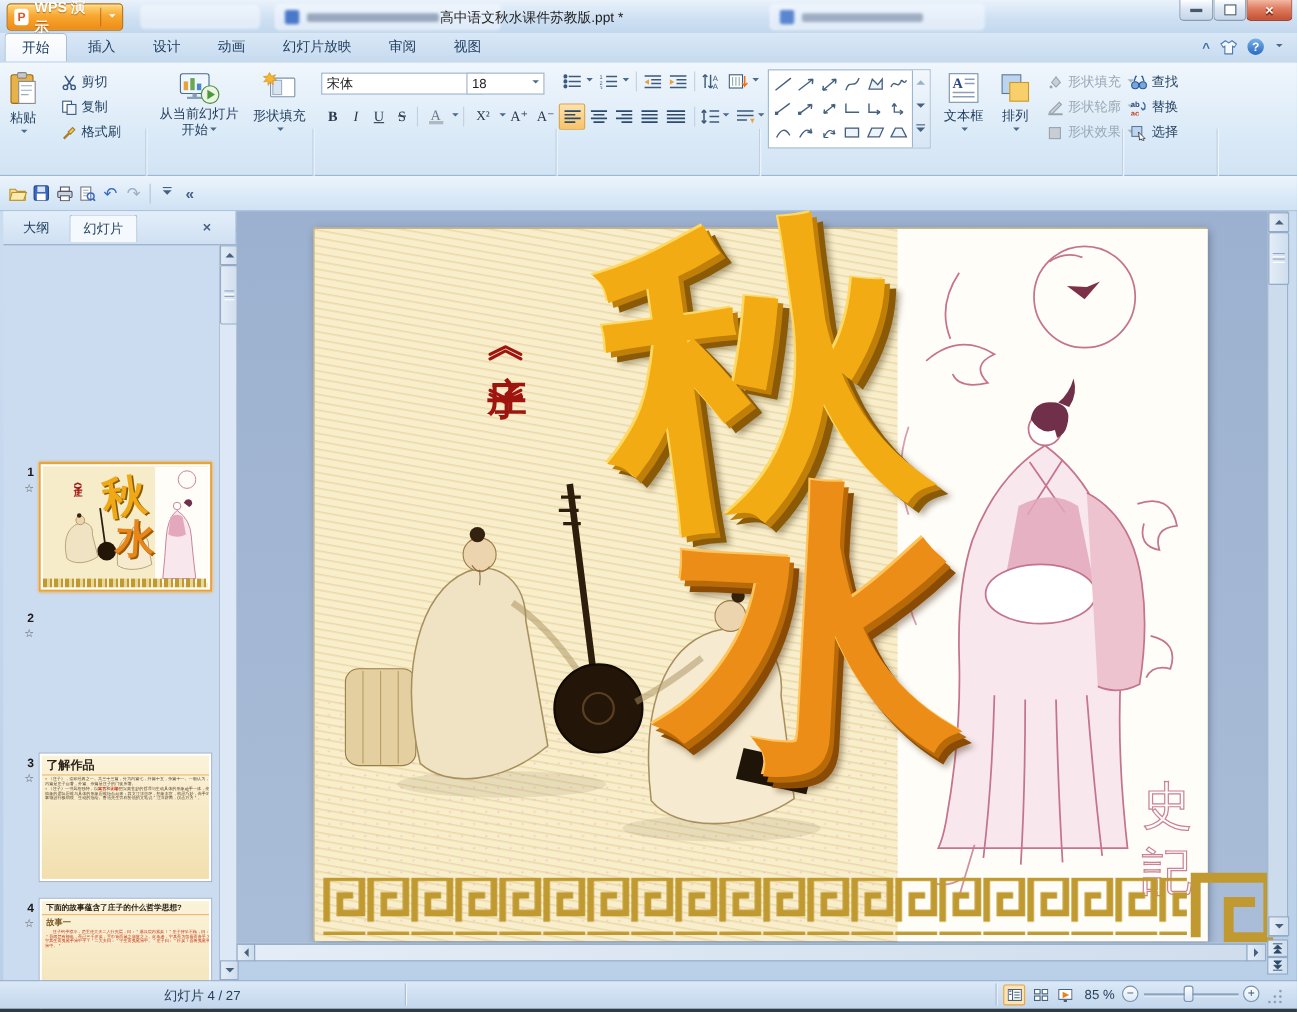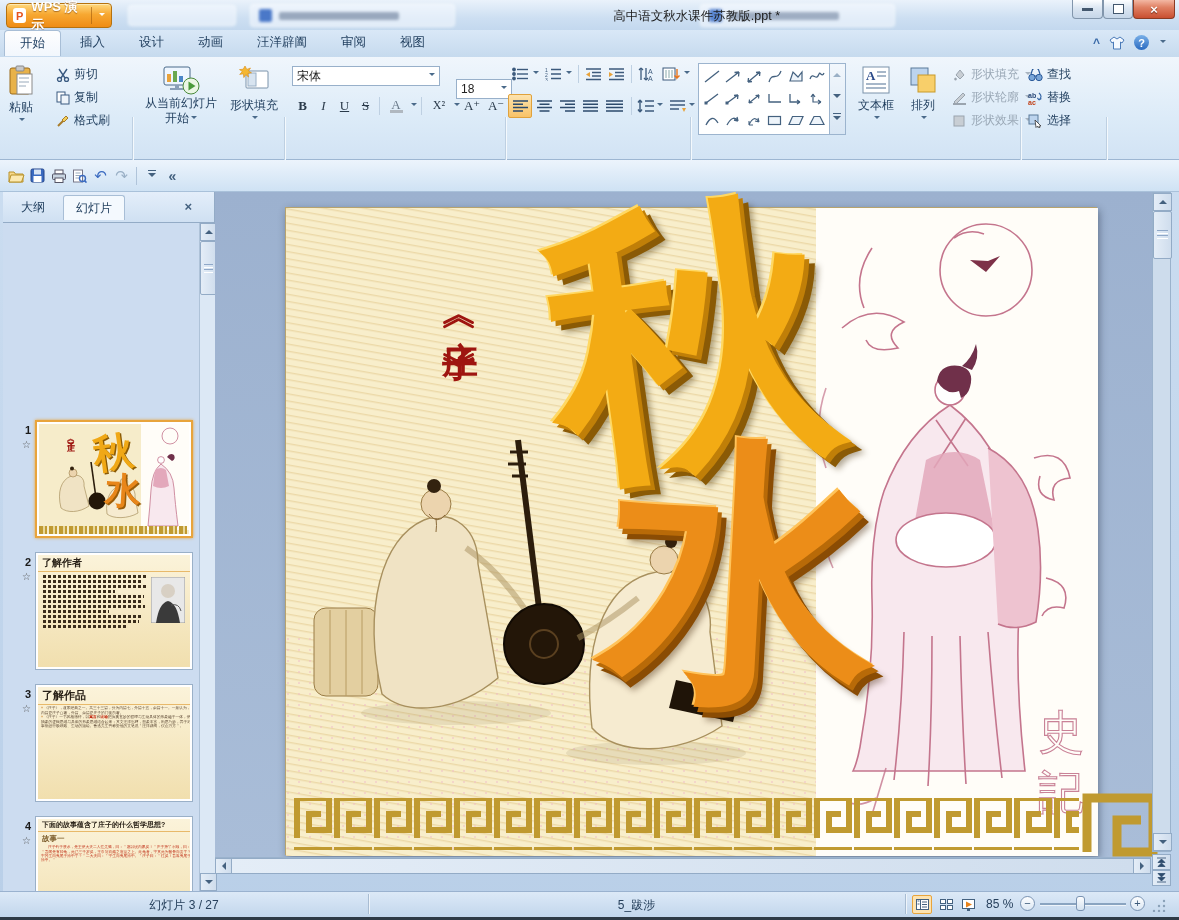--- a/index.html
+++ b/index.html
@@ -99,39 +99,39 @@
 
     <div class="a ghost" style="left:128px;top:5px;width:108px;height:21px;"></div>
     <div class="a ghost" style="left:250px;top:4px;width:205px;height:23px;">
       <span style="position:absolute;left:8px;top:4px;width:13px;height:13px;background:#4a78c8;border-radius:2px;"></span>
       <span style="position:absolute;left:28px;top:7px;width:120px;height:8px;background:rgba(90,110,140,.55);border-radius:2px;"></span>
     </div>
     <div class="a ghost" style="left:700px;top:4px;width:195px;height:23px;">
       <span style="position:absolute;left:8px;top:4px;width:13px;height:13px;background:#5a86d0;border-radius:2px;"></span>
       <span style="position:absolute;left:28px;top:7px;width:110px;height:8px;background:rgba(90,110,140,.5);border-radius:2px;"></span>
     </div>
-    <div class="a wtitle" style="left:400px;top:8px;width:380px;text-align:right;">高中语文秋水课件苏教版.ppt *</div>
+    <div class="a wtitle" style="left:400px;top:8px;width:380px;text-align:left;">高中语文秋水课件苏教版.ppt *</div>
 
     <div class="a winbtn ctr" style="left:1072px;top:0;width:31px;">
       <span style="width:11px;height:3px;background:#44586e;"></span>
     </div>
     <div class="a winbtn ctr" style="left:1103px;top:0;width:30px;">
       <span style="width:9px;height:8px;border:1.5px solid #44586e;background:#fff;"></span>
     </div>
     <div class="a winbtn close ctr" style="left:1133px;top:0;width:42px;color:#fff;font-weight:bold;font-size:13px;text-shadow:0 1px 1px #6a2210;">
       <span>×</span>
     </div>
   </div>
 
   <div class="a menubar">
     <div class="mtab active">开始</div>
     <div class="mtab">插入</div>
     <div class="mtab">设计</div>
     <div class="mtab">动画</div>
-    <div class="mtab">汪洋辟阖</div>
+    <div class="mtab">幻灯片放映</div>
     <div class="mtab">审阅</div>
     <div class="mtab">视图</div>
     <div class="a" style="left:1093px;top:5px;width:80px;display:flex;gap:9px;align-items:center;color:#3a6aa8;">
       <span style="font-weight:bold;font-size:12px;">^</span>
       <svg width="16" height="14" viewBox="0 0 16 14">
           <path d="M5 1 L8 3 L11 1 L15 4 L13 7 L11.5 6 L11.5 13 L4.5 13 L4.5 6 L3 7 L1 4 Z" fill="#f4f9ff" stroke="#4a7ab8" stroke-width="1"></path>
         </svg>
       <span style="width:15px;height:15px;border-radius:50%;background:linear-gradient(180deg,#7ab0e8,#2a6ac0);color:#fff;font-size:11px;font-weight:bold;display:flex;align-items:center;justify-content:center;">?</span>
       <span class="dd"></span>
     </div>
@@ -196,21 +196,21 @@
       <span class="lbl">形状填充</span>
       <span class="dd"></span>
     </div>
     <div class="a glabel" style="left:134px;width:148px;">幻灯片</div>
     <div class="a gsep" style="left:284px;"></div>
 
     <div class="a combo" style="left:292px;top:9px;width:148px;">
       <span>宋体</span>
         <span class="dd"></span>
     </div>
-    <div class="a combo" style="left:456px;top:9px;width:56px;margin-top:13px;">
+    <div class="a combo" style="left:424px;top:9px;width:71px;">
       <span>18</span>
         <span class="dd"></span>
     </div>
     <div class="a" style="left:292px;top:38px;display:flex;align-items:center;">
       <span class="fbtn" style="font-weight:bold;">B</span>
       <span class="fbtn" style="font-style:italic;">I</span>
       <span class="fbtn" style="text-decoration:underline;">U</span>
       <span class="fbtn" style="text-decoration:line-through;">S</span>
       <span style="width:1px;height:18px;background:#bed0e2;margin:0 3px;"></span>
       <span class="fbtn" style="width:26px;flex-direction:column;display:flex;line-height:11px;">
@@ -710,44 +710,20 @@
         </svg>
         <div class="minichar" style="left:54px;top:8px;font-size:40px;color:#f0a816;text-shadow:1.5px 1.5px 0 #8a5a06;transform:rotate(-8deg);">秋</div>
         <div class="minichar" style="left:66px;top:48px;font-size:36px;color:#e8861a;text-shadow:1.5px 1.5px 0 #9a5c08;transform:rotate(3deg);">水</div>
         <div style="position:absolute;left:26px;top:12px;writing-mode:vertical-rl;text-orientation:mixed;font-size:8px;font-weight:bold;color:#9e1510;font-family:'DejaVu Serif',serif;height:44px;">《庄子》</div>
         <div style="position:absolute;left:0;bottom:0;width:100%;height:8px;background:repeating-linear-gradient(90deg,#c09a30 0 4px,#e8d79a 4px 6px,#c09a30 6px 8px,rgba(0,0,0,0) 8px 10px);"></div>
       </div>
     </div>
 
     <div class="a tnum" style="left:6px;top:364px;">2</div>
     <div class="a tstar" style="left:6px;top:379px;">☆</div>
-    <div class="a thumbwrap" style="left:32px;top:360px;">
-      <div class="mini" style="background:linear-gradient(180deg,#fbf3da,#f1dfae);">
-        <div class="mtitle" style="font-size:10px;">了解作者</div>
-        <div style="position:absolute;left:2px;top:18px;width:110px;">
-          <div class="nz" style="width:104px;"></div>
-            <div class="nz" style="width:100px;"></div>
-          <div class="nz" style="width:103px;"></div>
-            <div class="nz" style="width:72px;"></div>
-          <div class="nz" style="width:101px;"></div>
-            <div class="nz" style="width:98px;"></div>
-          <div class="nz" style="width:102px;"></div>
-            <div class="nz" style="width:66px;"></div>
-          <div class="nz" style="width:100px;"></div>
-            <div class="nz" style="width:96px;"></div>
-          <div class="nz" style="width:84px;"></div>
-        </div>
-        <svg width="34" height="46" viewBox="0 0 34 46" style="position:absolute;right:5px;top:22px;">
-          <rect width="34" height="46" fill="#e8e8e8" stroke="#999"></rect>
-          <circle cx="17" cy="14" r="7" fill="#d8d0c4"></circle>
-          <path d="M5 46 Q8 26 17 24 Q26 26 29 46 Z" fill="#3a3a3a"></path>
-          <path d="M20 28 q8 -2 10 6" stroke="#555" fill="none"></path>
-        </svg>
-      </div>
-    </div>
 
     <div class="a tnum" style="left:6px;top:496px;">3</div>
     <div class="a tstar" style="left:6px;top:511px;">☆</div>
     <div class="a thumbwrap" style="left:32px;top:492px;">
       <div class="mini" style="background:linear-gradient(180deg,#fbf3da,#f1dfae);">
         <div class="mtitle" style="font-size:11px;">了解作品</div>
         <div style="position:absolute;left:3px;top:19px;overflow:hidden;height:96px;width:150px;">
           <div class="tinytext">
             <div><span style="color:#c87818;">» </span><span>《庄子》，道家经典之一。共三十三篇，分为内篇七，外篇十五，杂篇十一。一般认为，内篇是庄子自著，外篇、杂篇是庄子的门徒所著。</span></div>
             <div style="margin-top:1px;"><span style="color:#c87818;">» </span><span>《庄子》一书风格独特，以</span><span style="color:#c02810;font-weight:bold;">寓言</span><span>和</span><span style="color:#c02810;font-weight:bold;">比喻</span><span>把深奥玄妙的哲理与生动具体的形象融于一体，使抽象的逻辑思维与具体的形象思维结合起来；其文汪洋恣肆，想象丰富，构思巧妙，善于对事物进行极细致、生动的描绘。鲁迅先生曾称赞他的文笔说＂汪洋辟阖，仪态万方＂。</span></div>
@@ -886,23 +862,22 @@
         <span class="sarrow" style="border-right-color:#44617f;margin-left:-4px;"></span>
       </div>
     <div class="scroll" style="position:absolute;left:16px;width:902px;height:14px;"></div>
     <div class="scroll ctr" style="position:absolute;right:0;width:16px;height:14px;">
         <span class="sarrow" style="border-left-color:#44617f;margin-right:-4px;"></span>
       </div>
   </div>
 
 
   <div class="a status"></div>
-  <div class="a" style="left:0;top:897px;width:368px;text-align:center;font-size:12px;color:#27405c;">幻灯片 3 / 27</div>
+  <div class="a" style="left:0;top:897px;width:368px;text-align:center;font-size:12px;color:#27405c;">幻灯片 4 / 27</div>
   <div class="a sdiv" style="left:368px;"></div>
-  <div class="a" style="left:368px;top:897px;width:537px;text-align:center;font-size:12px;color:#27405c;">5_跋涉</div>
   <div class="a sdiv" style="left:905px;"></div>
 
   <div class="a ctr" style="left:912px;top:895px;width:20px;height:19px;border:1px solid #e8a43c;background:#fde3b0;border-radius:2px;">
     <svg width="13" height="11" viewBox="0 0 13 11">
         <rect x="0.5" y="0.5" width="12" height="10" fill="#fff" stroke="#44617f"></rect>
         <path d="M4.5 0.5 V10.5 M6 3 h5 M6 5.5 h5 M6 8 h5 M1.5 2 h2 M1.5 5 h2" stroke="#44617f" stroke-width="1"></path>
       </svg>
   </div>
   <div class="a ctr" style="left:936px;top:895px;width:20px;height:19px;">
     <svg width="13" height="11" viewBox="0 0 13 11">

